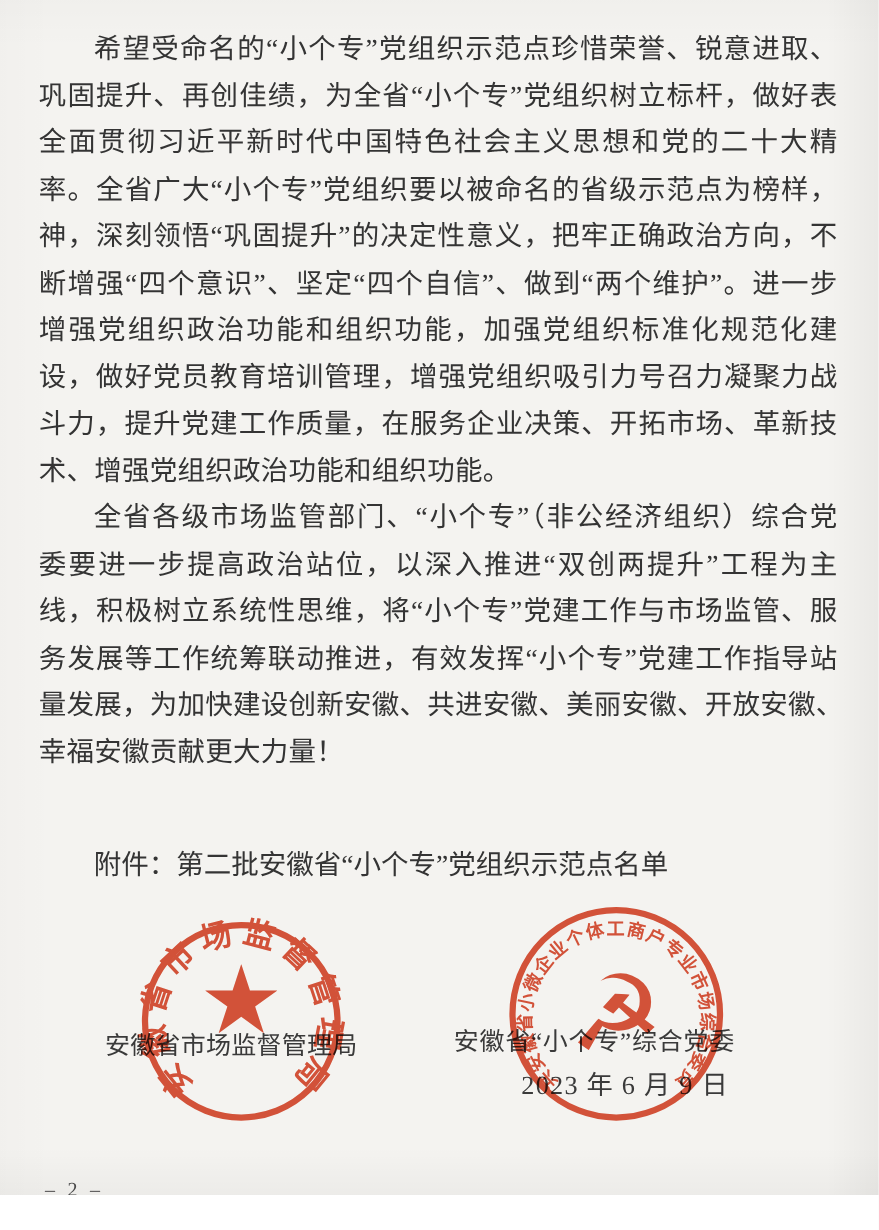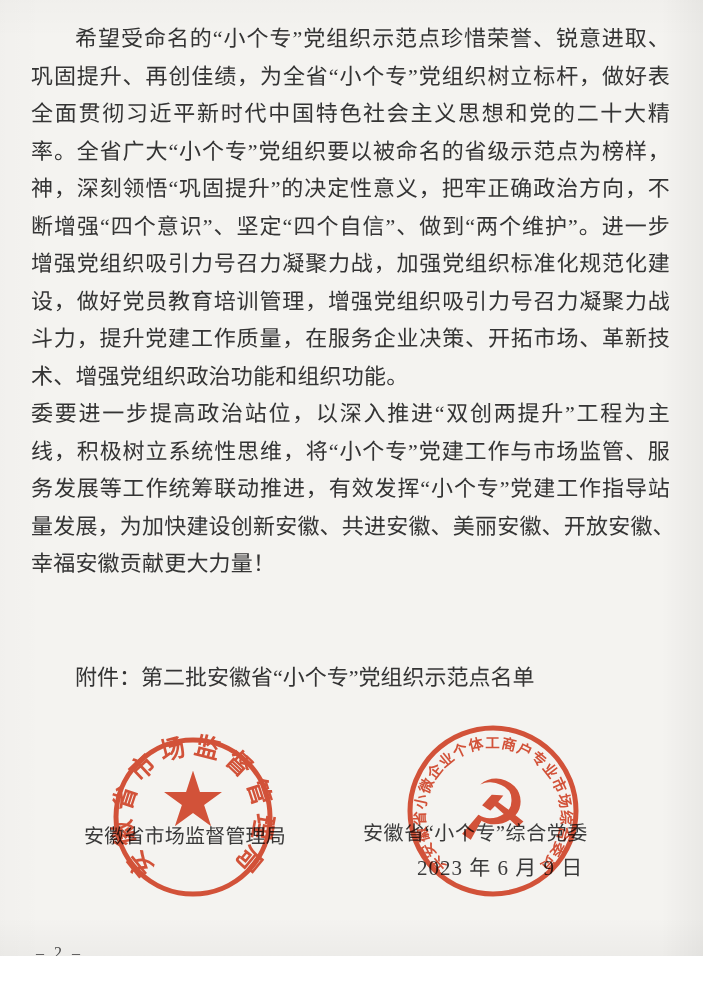--- a/index.html
+++ b/index.html
@@ -15,21 +15,21 @@
   }
   .body-text{
     position:absolute;left:31px;top:20px;width:639px;
     font-size:22px;line-height:37.5px;color:#343434;
     letter-spacing:0.2px;
   }
   .line{text-align:justify;text-align-last:justify;white-space:nowrap;}
   .line.para-end{text-align-last:left;white-space:normal;}
   .line.indent{text-indent:44px;}
   .attachment{
-    position:absolute;left:31px;top:659px;width:639px;
+    position:absolute;left:31px;top:673px;width:639px;
     font-size:22px;line-height:37.5px;color:#343434;
     text-indent:44px;
   }
   .sig{position:absolute;color:#3a3a3a;z-index:1;white-space:nowrap;}
   .sig-left{left:84px;top:820px;font-size:20px;letter-spacing:0.2px;}
   .sig-right{left:363px;top:817px;font-size:20px;letter-spacing:0.6px;}
   .sig-date{left:417px;top:851px;font-size:21px;letter-spacing:1px;}
   .seal{position:absolute;z-index:2;mix-blend-mode:multiply;opacity:0.92;}
   .seal-left{left:108px;top:732px;}
   .seal-right{left:403px;top:723px;}
@@ -47,24 +47,25 @@
 
 <div class="page">
 
   <div class="body-text">
     <div class="line indent">希望受命名的“小个专”党组织示范点珍惜荣誉、锐意进取、</div>
     <div class="line">巩固提升、再创佳绩，为全省“小个专”党组织树立标杆，做好表</div>
     <div class="line">全面贯彻习近平新时代中国特色社会主义思想和党的二十大精</div>
     <div class="line">率。全省广大“小个专”党组织要以被命名的省级示范点为榜样，</div>
     <div class="line">神，深刻领悟“巩固提升”的决定性意义，把牢正确政治方向，不</div>
     <div class="line">断增强“四个意识”、坚定“四个自信”、做到“两个维护”。进一步</div>
-    <div class="line">增强党组织吸引力号召力凝聚力战，加强党组织标准化规范化建</div>
+    <div class="line">增强党组织政治功能和组织功能，加强党组织标准化规范化建</div>
     <div class="line">设，做好党员教育培训管理，增强党组织吸引力号召力凝聚力战</div>
     <div class="line">斗力，提升党建工作质量，在服务企业决策、开拓市场、革新技</div>
     <div class="line para-end">术、增强党组织政治功能和组织功能。</div>
+    <div class="line indent">全省各级市场监管部门、“小个专”（非公经济组织）综合党</div>
     <div class="line">委要进一步提高政治站位，以深入推进“双创两提升”工程为主</div>
     <div class="line">线，积极树立系统性思维，将“小个专”党建工作与市场监管、服</div>
     <div class="line">务发展等工作统筹联动推进，有效发挥“小个专”党建工作指导站</div>
     <div class="line">量发展，为加快建设创新安徽、共进安徽、美丽安徽、开放安徽、</div>
     <div class="line para-end">幸福安徽贡献更大力量！</div>
   </div>
 
   <div class="attachment">附件：第二批安徽省“小个专”党组织示范点名单</div>
 
   <div class="sig sig-left">安徽省市场监督管理局</div>

